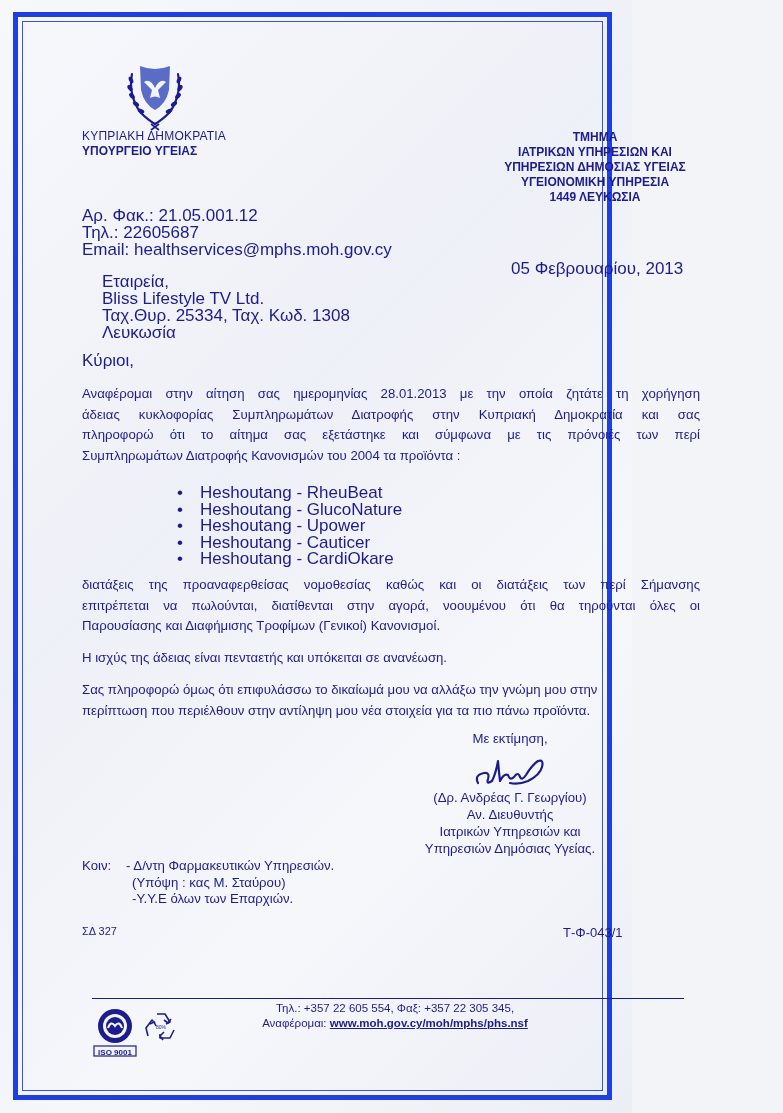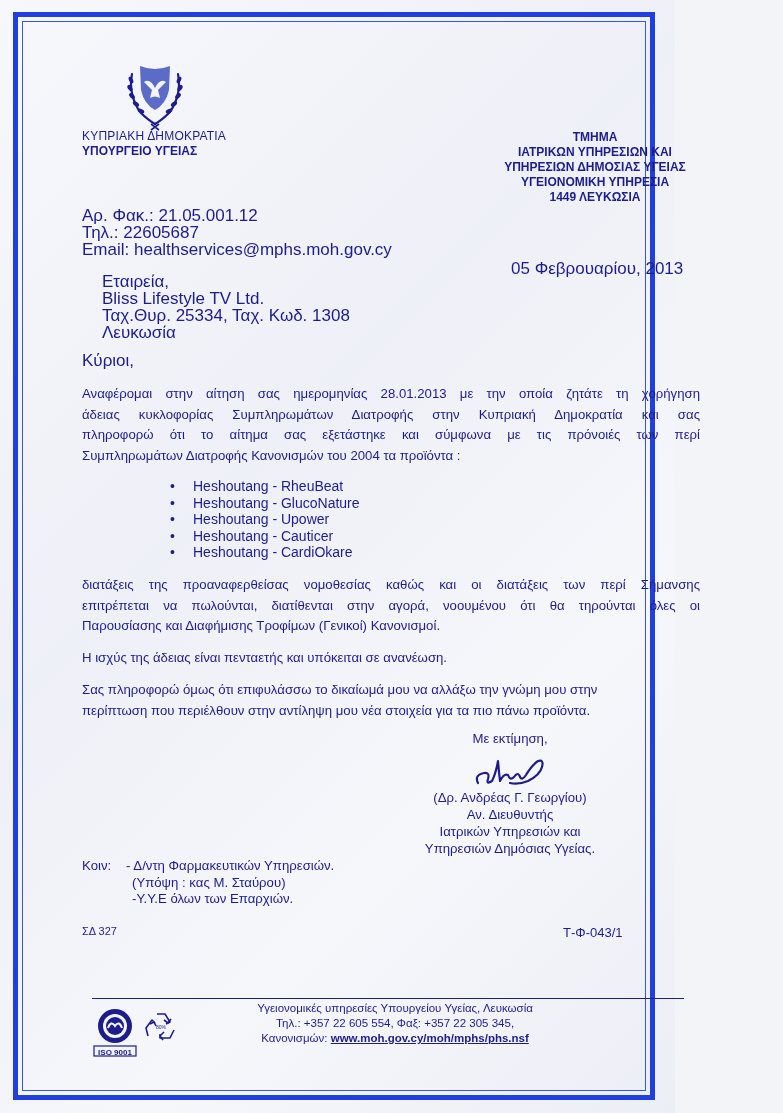--- a/index.html
+++ b/index.html
@@ -5,21 +5,20 @@
     html, body { margin: 0; padding: 0; }
     body {
       width: 783px; height: 1113px; position: relative; overflow: hidden;
       background: #f3f4f8;
       font-family: "Liberation Sans", "DejaVu Sans", sans-serif;
       color: #1d1c8c;
     }
     .page {
       position: absolute; left: 0; top: 0; width: 632px; height: 1113px;
       background: linear-gradient(135deg, #f7f8fc 0%, #eef0f7 40%, #f6f7fb 70%, #eceef6 100%);
-      padding-left: 43px;
     }
     .frame-outer {
       position: absolute; left: 13px; top: 12px; right: 20px; bottom: 13px;
       border: 5px solid #1f3fe0;
     }
     .frame-inner {
       position: absolute; left: 22px; top: 21px; right: 29px; bottom: 22px;
       border: 1.5px solid #3356e6;
     }
     .abs { position: absolute; white-space: nowrap; }
@@ -32,21 +31,21 @@
     .hdr-left .l1 { letter-spacing: 0.2px; }
     .hdr-right { left: 466px; top: 130px; width: 258px; text-align: center; font-size: 12px; line-height: 15px; font-weight: bold; }
 
     .meta { left: 82px; top: 207px; }
     .date { left: 511px; top: 260px; }
     .addr { left: 82px; top: 273px; margin-left: 20px; }
     .greet { left: 82px; top: 352px; }
 
     .para { position: absolute; left: 82px; width: 618px; font-size: 13.2px; line-height: 20.5px; text-align: justify; text-align-last: left; }
     .p1 { top: 384px; }
-    .products { position: absolute; left: 166px; top: 474px; margin: 4px; padding: 0; list-style: none; font-size: 14px; line-height: 16.5px; }
+    .products { position: absolute; left: 166px; top: 474px; margin: 11px; padding: 0; list-style: none; font-size: 17px; line-height: 16.5px; }
     .products li { position: relative; padding-left: 23px; }
     .products li::before { content: "\2022"; position: absolute; left: 0; top: 0; }
     .p2 { top: 575px; }
     .p3 { top: 648px; }
     .p4 { top: 680px; }
 
     .sign { position: absolute; left: 380px; top: 730px; width: 260px; text-align: center; font-size: 13.2px; line-height: 17px; }
     .sig-mark { display: block; margin: 6px auto 0; width: 80px; height: 36px; }
 
     .cc { left: 82px; top: 858px; font-size: 13.2px; line-height: 16.5px; }
@@ -189,17 +188,16 @@
       <path d="M30 20 L26 28 L16 28 L16 24"></path>
       <path d="M4 26 L2 18 L8 10 L11 13"></path>
       <path d="M20 10 L24 13 L27 9"></path>
       <path d="M19 30 L16 26 L20 22"></path>
       <path d="M6 14 L10 12 L12 16"></path>
     </g>
     <text x="17" y="19" text-anchor="middle" font-size="5" fill="#1d1c8c" font-family="Liberation Sans, sans-serif">80%</text>
   </svg>
 
   <div class="footer-text">
-    <div>Υγειονομικές υπηρεσίες Υπουργείου Υγείας, Λευκωσία</div>
     <div>Τηλ.: +357 22 605 554,  Φαξ: +357 22 305 345,</div>
-    <div><span>Κανονισμών: </span><a>www.moh.gov.cy/moh/mphs/phs.nsf</a></div>
+    <div><span>Αναφέρομαι: </span><a>www.moh.gov.cy/moh/mphs/phs.nsf</a></div>
   </div>
 </div>
 
 </body></html>

